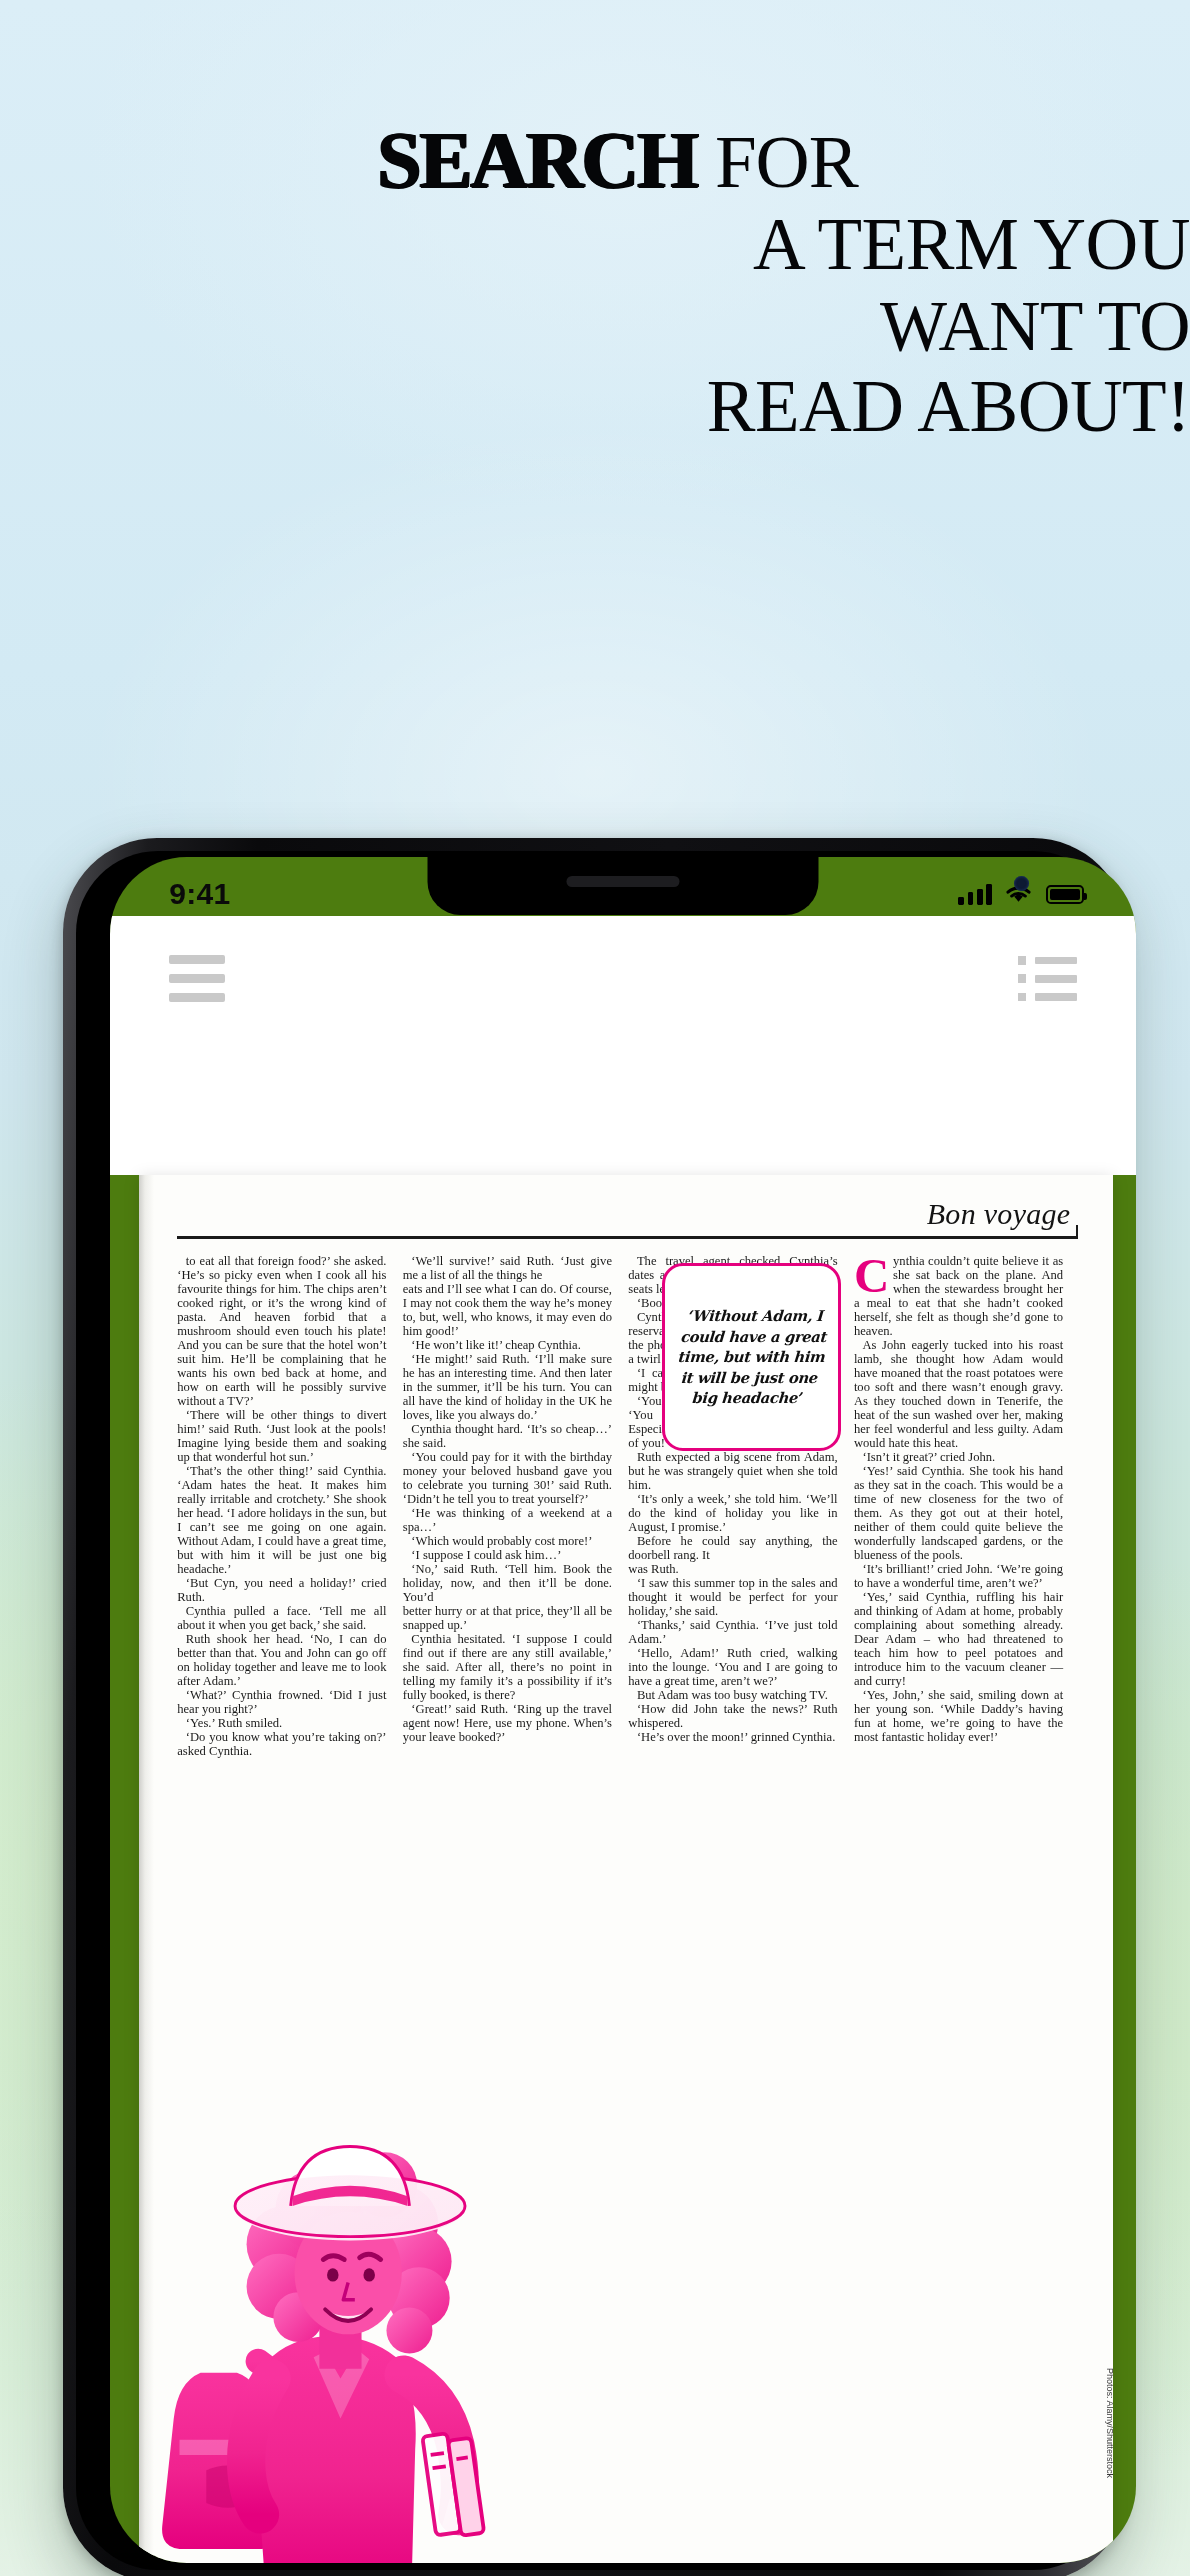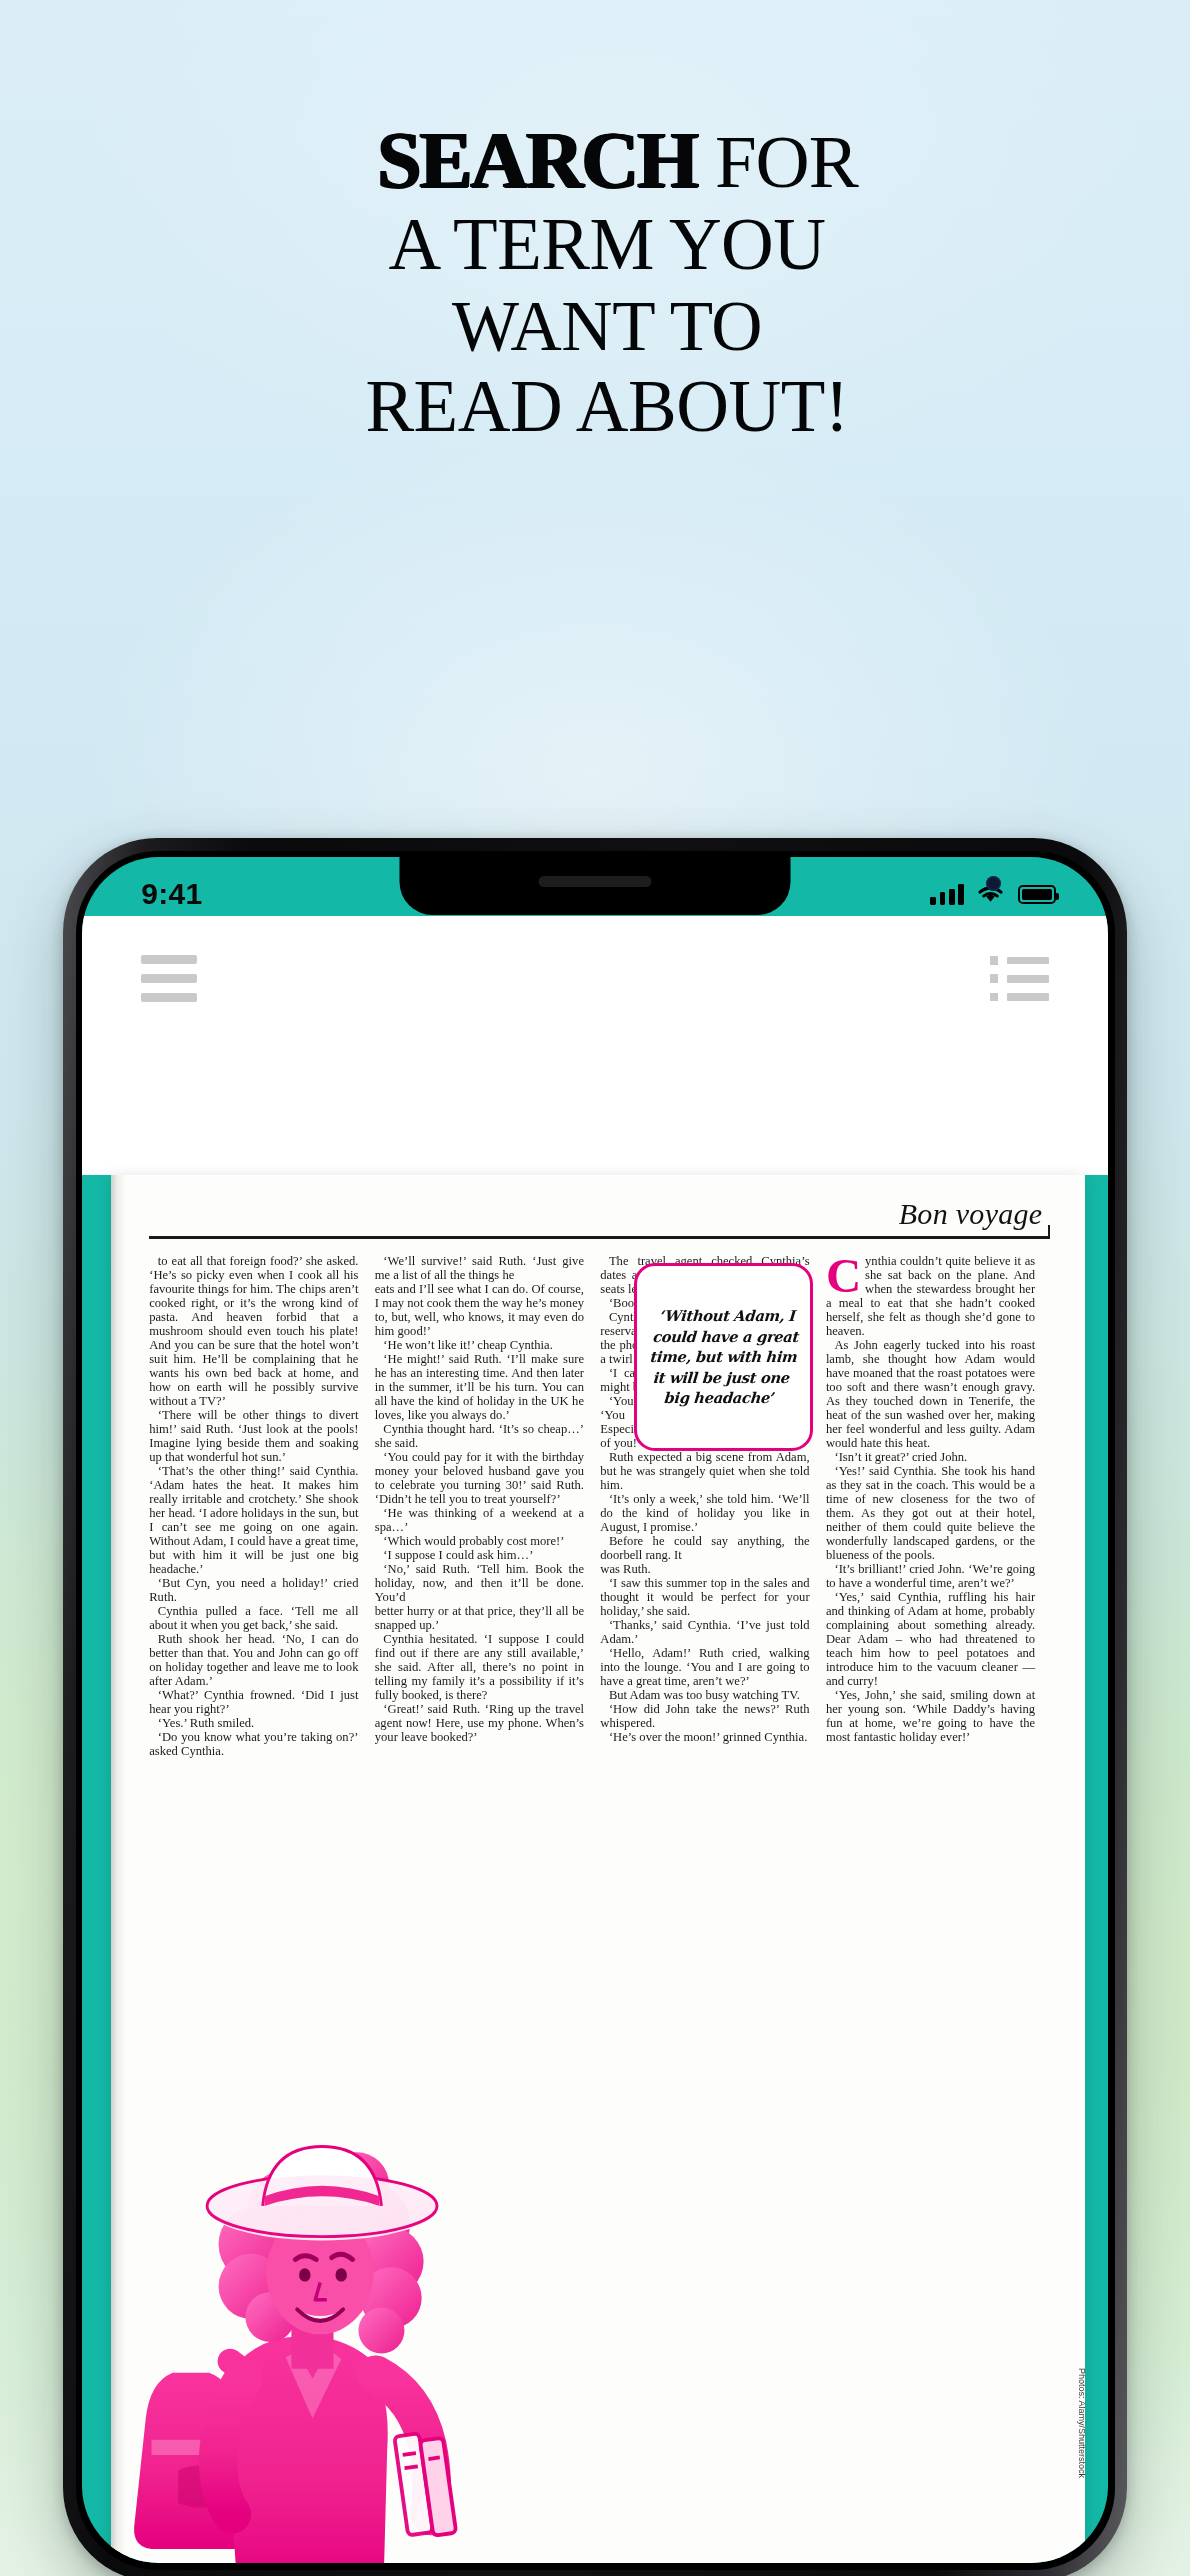--- a/index.html
+++ b/index.html
@@ -30,43 +30,44 @@
     text-align:center; color:#050608;
     font-family:"Liberation Serif", serif;
     line-height:.94;
   }
   #headline .ln { display:block; white-space:nowrap; }
   #headline .l1 { font-size:75px; letter-spacing:-1px; }
   #headline .l2,#headline .l3,#headline .l4 { font-size:73px; letter-spacing:-0.5px; }
   #headline .l3 { font-size:71px; }
   .hw-bold { font-weight:bold; letter-spacing:-1.9px; font-size:1.06em;
              text-shadow:1.3px 0 0 #050608, -1.3px 0 0 #050608, 0 1px 0 #050608;margin-left:45px; }
-  .hw-reg { font-weight:normal; }
+  .hw-reg { font-weight:normal;text-align:right; }
   #headline .l2, #headline .l3, #headline .l4 { margin-top:13.4px;padding-left:24px; }
 
   
   #phone {
     position:absolute; left:63px; top:838px;
     width:1064px; height:1744px;
     border-radius:94px;
     background:linear-gradient(95deg,#4c4c50 0%,#1b1b1e 7%,#0a0a0c 16%,#101013 50%,#0a0a0c 84%,#2c2c30 93%,#5a5a5f 100%);
     box-shadow:0 25px 58px rgba(40,60,50,.30), 0 3.8px 13.4px rgba(0,0,0,.22);
     padding:12.5px;
   }
   #phone-inner {
     width:100%; height:100%;
     border-radius:82px;
     background:#000;
     padding:6.7px;
   }
   #screen {
     position:relative; width:100%; height:100%;
     border-radius:77px;
-    background:#14b8a6;
+    background:#4d7c0f;
     overflow:hidden;
+    margin-left:28px;
   }
 
   
   #notch {
     position:absolute; left:50%; transform:translateX(-50%); top:0;
     width:391px; height:58px; background:#000;
     border-bottom-left-radius:33px; border-bottom-right-radius:33px;
     z-index:30;
   }
   #speaker {

